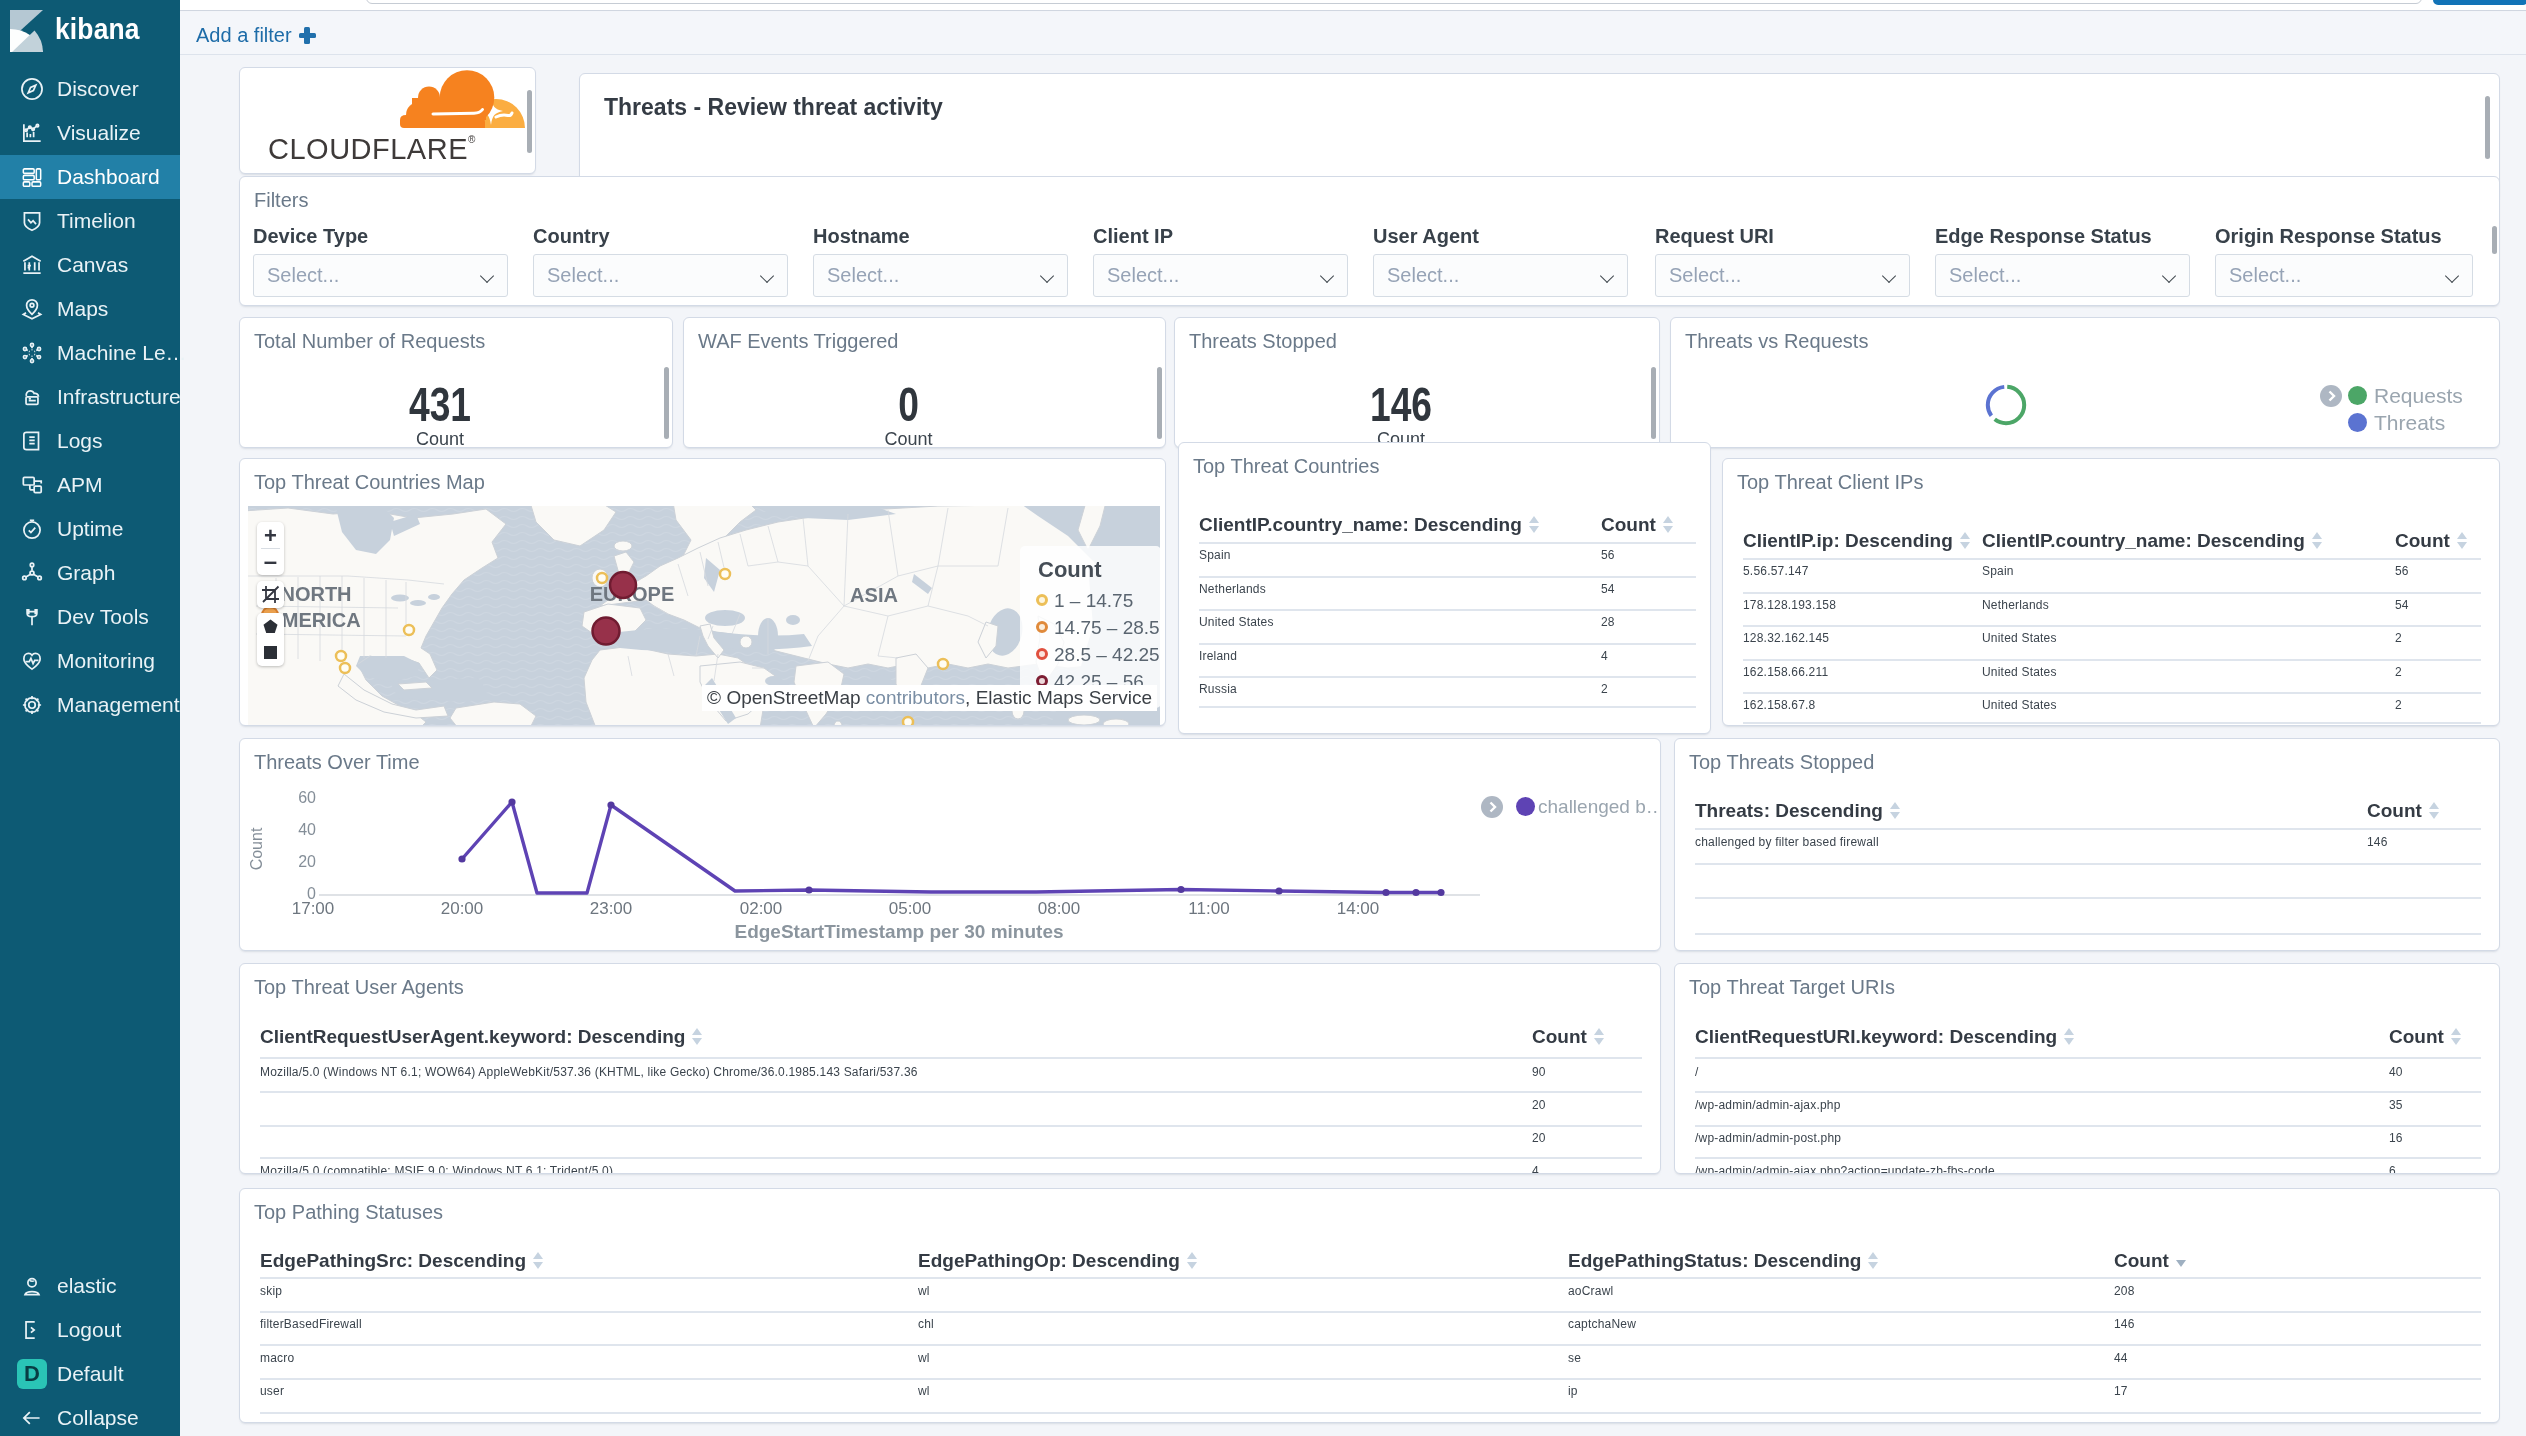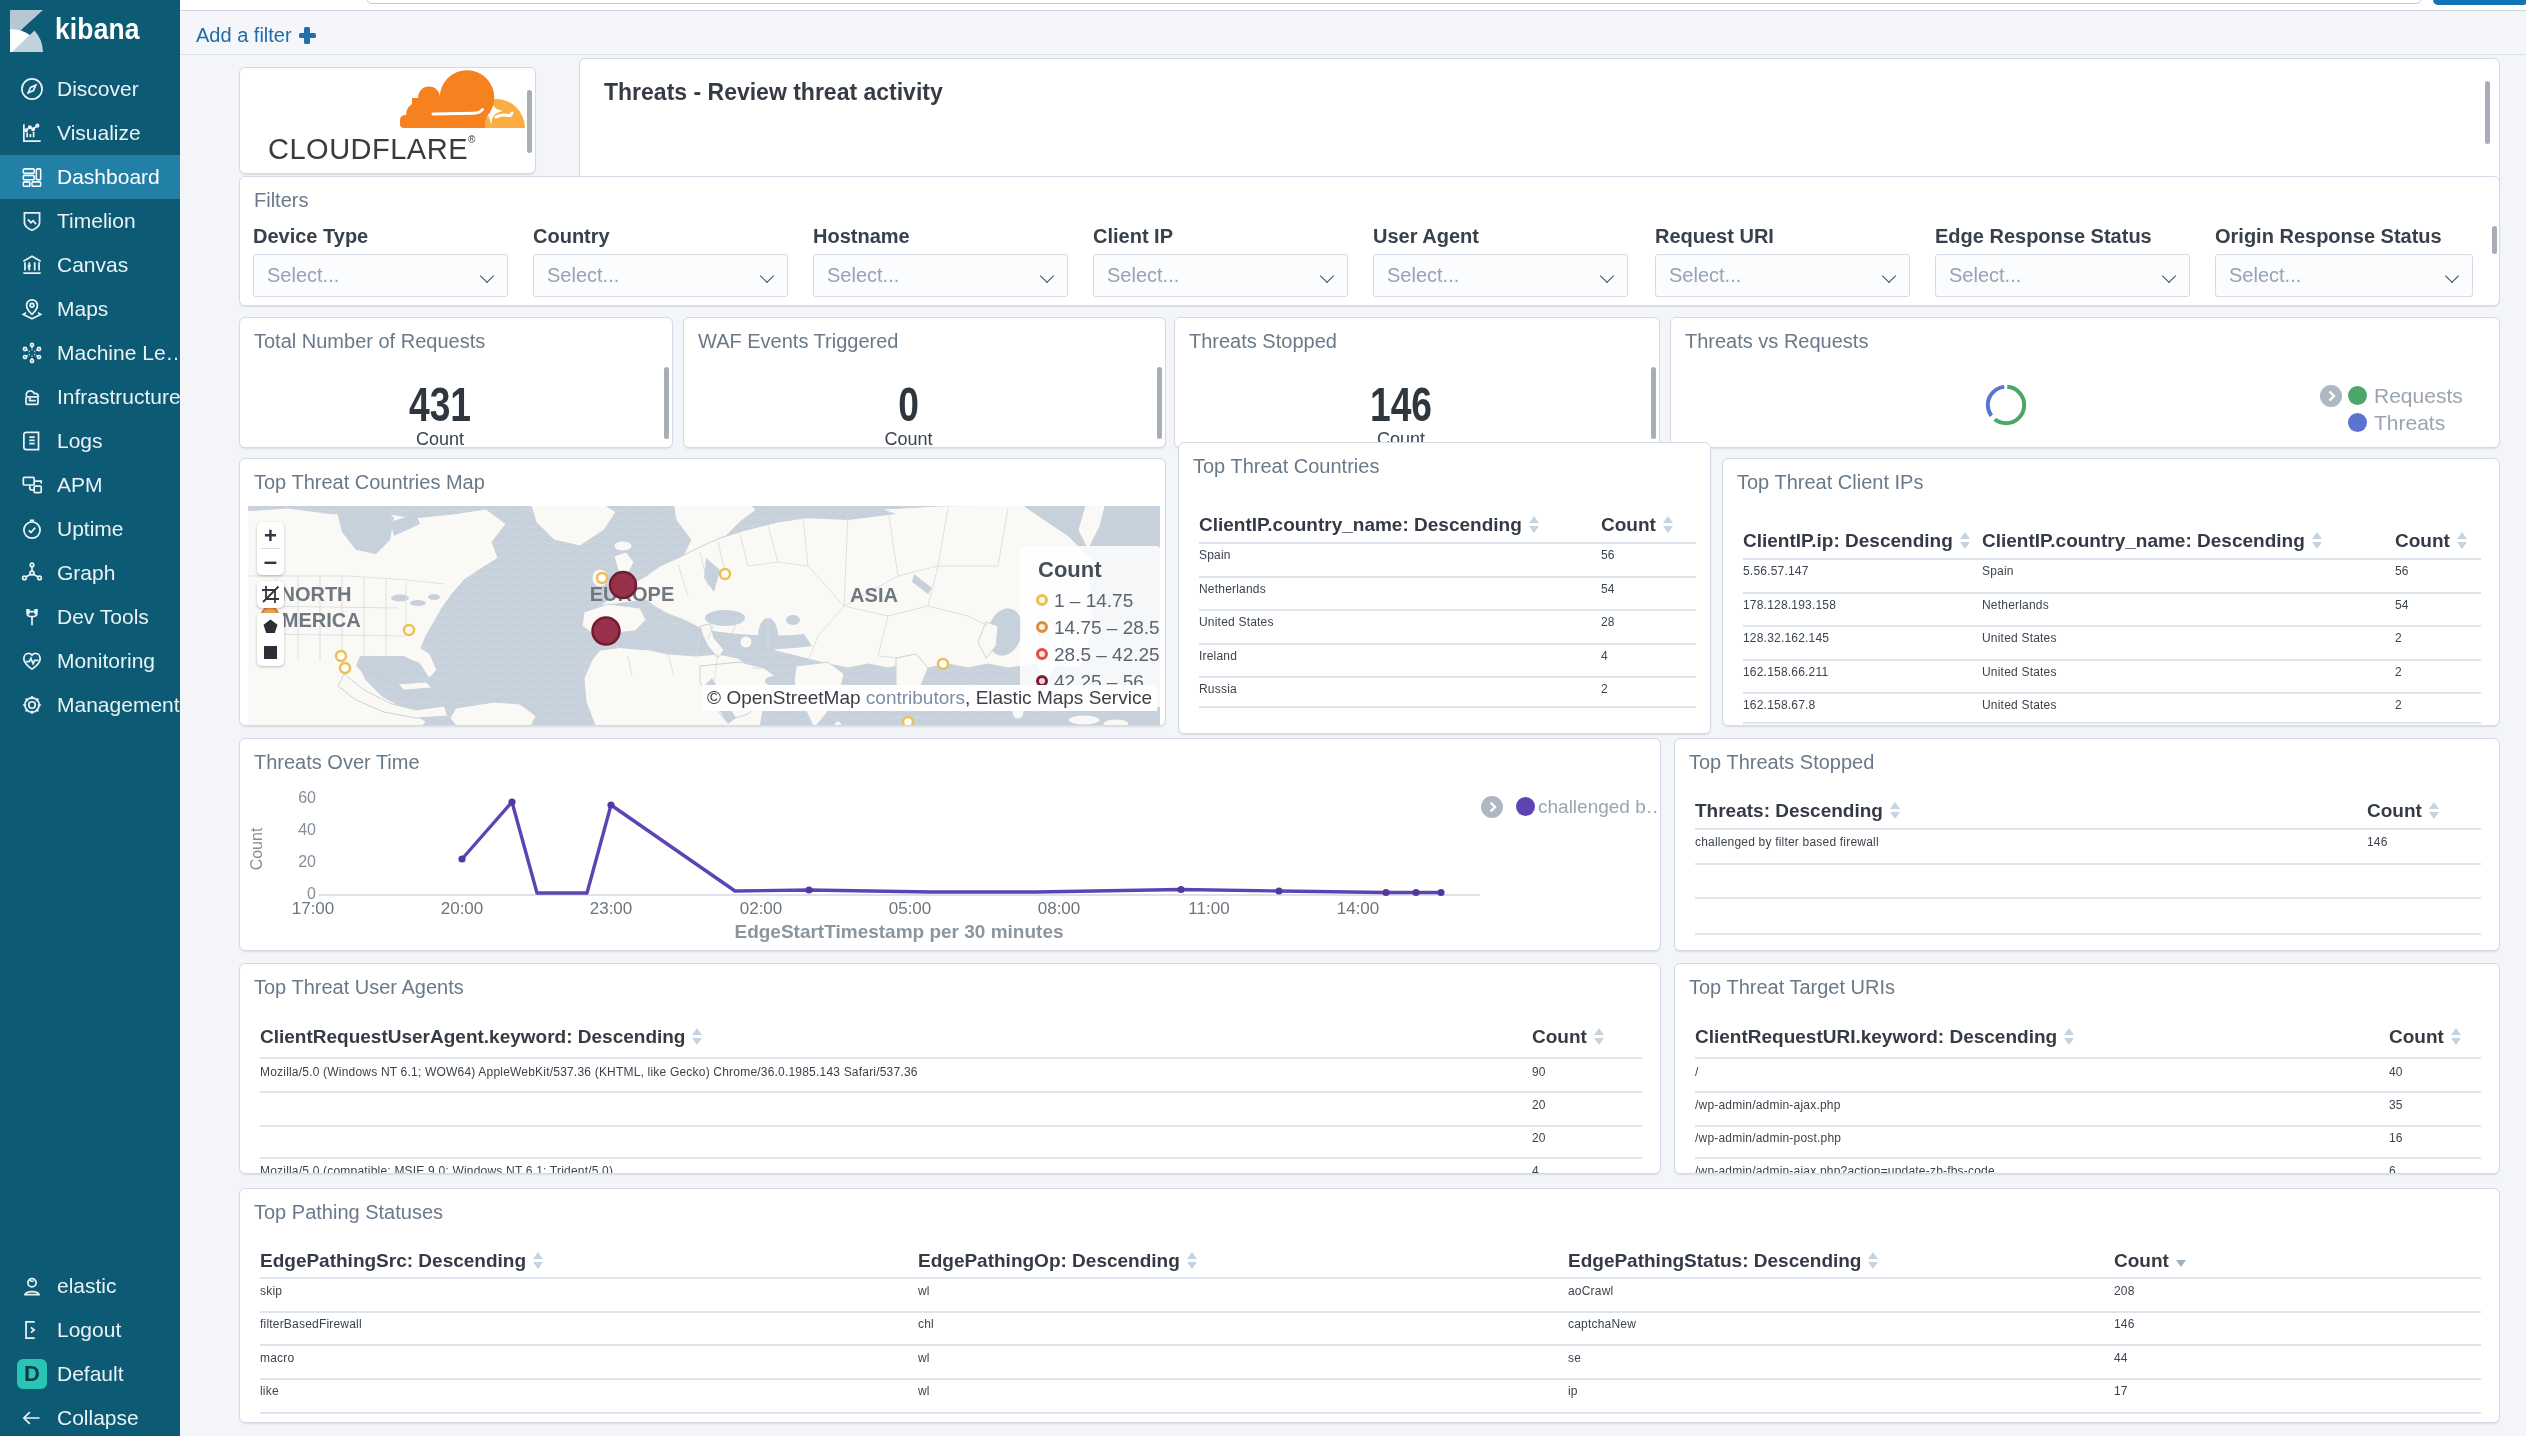--- a/index.html
+++ b/index.html
@@ -217,21 +217,21 @@
 <circle cx="31" cy="27.5" r="11"></circle>
 <circle cx="21" cy="45" r="13"></circle>
 <rect x="14" y="28" width="74" height="22"></rect>
 <path d="M6,58 Q2,58 2,54 L2,50 Q2,45 8,45 L78,45 Q87,45 87,52 L87,58 Z"></path>
 </g>
 <path d="M35,44 L76,43.2 Q82,43 84.5,39.5" stroke="#fff" stroke-width="3" fill="none" stroke-linecap="round"></path>
 </svg>
 <div class="abs" style="left:28px;top:65px;font-size:29px;font-weight:normal;color:#3e3a39;letter-spacing:.5px">CLOUDFLARE<span style="font-size:10px;vertical-align:16px;letter-spacing:0">®</span></div>
 <div class="thumb" style="left:287px;top:22px;height:63px"></div>
 </div>
-<div class="panel" style="left:579px;top:58px;width:1921px;height:128px">
+<div class="panel" style="left:579px;top:73px;width:1921px;height:128px">
 <div class="abs" style="left:24px;top:20px;font-size:23px;font-weight:bold;color:#343b44">Threats - Review threat activity</div>
 <div class="thumb" style="left:1905px;top:22px;height:63px"></div>
 </div>
 
 <div class="panel" style="left:239px;top:176px;width:2261px;height:130px">
 <div class="ptitle" style="left:14px;top:12px">Filters</div>
 <div class="thumb" style="left:2252px;top:49px;height:28px"></div>
 </div>
 <div class="flabel" style="left:253px;top:225px">Device Type</div>
 <div class="flabel" style="left:533px;top:225px">Country</div>
@@ -551,18 +551,18 @@
 <div class="cell" style="left:20px;top:128px">filterBasedFirewall</div>
     <div class="cell" style="left:678px;top:128px">chl</div>
     <div class="cell" style="left:1328px;top:128px">captchaNew</div>
     <div class="cell" style="left:1874px;top:128px">146</div>
 <div class="rule" style="left:20px;top:155px;width:2221px"></div>
 <div class="cell" style="left:20px;top:162px">macro</div>
     <div class="cell" style="left:678px;top:162px">wl</div>
     <div class="cell" style="left:1328px;top:162px">se</div>
     <div class="cell" style="left:1874px;top:162px">44</div>
 <div class="rule" style="left:20px;top:189px;width:2221px"></div>
-<div class="cell" style="left:20px;top:195px">like</div>
+<div class="cell" style="left:20px;top:195px">user</div>
     <div class="cell" style="left:678px;top:195px">wl</div>
     <div class="cell" style="left:1328px;top:195px">ip</div>
     <div class="cell" style="left:1874px;top:195px">17</div>
 <div class="rule" style="left:20px;top:223px;width:2221px"></div>
 </div>
 
 </body></html>

